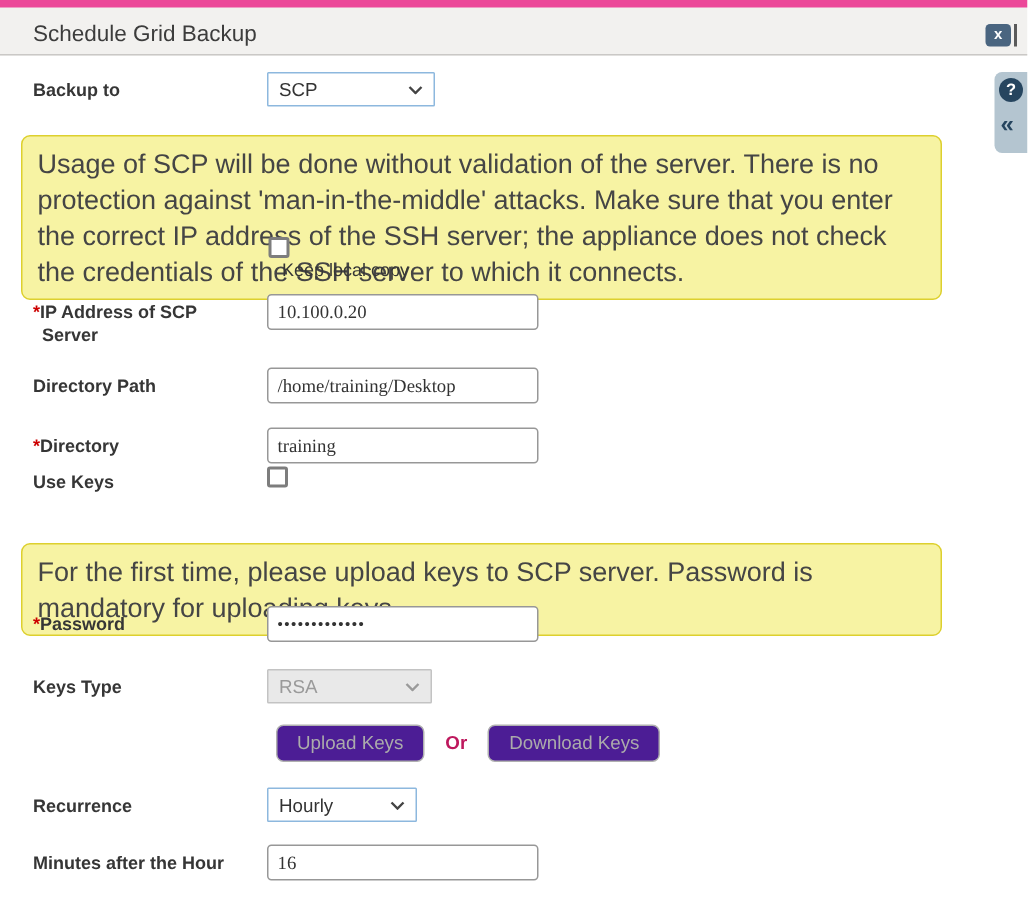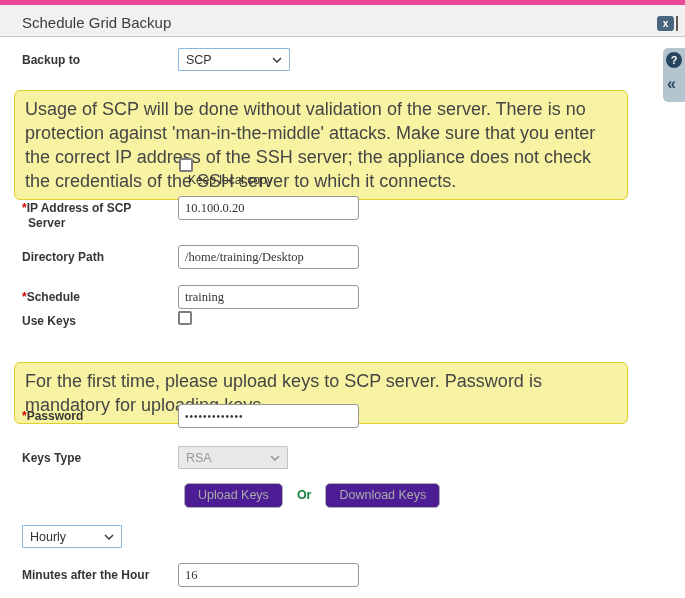--- a/index.html
+++ b/index.html
@@ -50,21 +50,21 @@
               background:#fff; cursor:pointer; flex-shrink:0; }
   .cb-label { font-size:12px; color:#363636; padding-left:9px; padding-top:1px; }
 
   .warnbox { position:absolute; left:14px; width:614px; background:#f7f3a3;
              border:1px solid #ddd02e; border-radius:6px; padding:6px 10px;
              font-size:18px; color:#454545; line-height:1.34; }
 
   .btn { height:25px; border:1px solid #b0b0b0; border-radius:5px; background:#4c1d95;
          color:#ababab; font-size:12.5px; padding:0 13px; cursor:pointer;
          font-family:"Liberation Sans",sans-serif; }
-  .or { font-size:12.5px; font-weight:bold; color:#15803d; padding:5px 0 0 0; }
+  .or { font-size:12.5px; font-weight:bold; color:#be185d; padding:5px 0 0 0; }
   .btnrow { display:flex; align-items:flex-start; gap:14px; }
   .btnrow .btn { line-height:23px; }
 </style>
 </head>
 <body>
 
 <div class="dialog">
 
   <div class="titlebar">
     <div class="title">Schedule Grid Backup</div>
@@ -101,21 +101,21 @@
     <input class="tinput" value="10.100.0.20" style="">
   </div>
 
   <div class="form-row" style="top:245px;">
     <div class="flabel"><span>Directory Path</span></div>
     <input class="tinput" value="/home/training/Desktop" style="">
   </div>
 
   <div class="form-row" style="top:285px;">
     <div class="flabel">
-      <span class="req">*</span><span>Schedule</span>
+      <span class="req">*</span><span>Directory</span>
     </div>
     <input class="tinput" value="training" style="">
   </div>
 
   <div class="form-row" style="top:309px;">
     <div class="flabel"><span>Use Keys</span></div>
     <div class="checkbox" style="margin-top:2px;"></div>
   </div>
 
   <div class="warnbox" style="top:362px;">For the first time, please upload keys to SCP server. Password is mandatory for uploading keys.</div>
@@ -137,20 +137,21 @@
     </div>
   </div>
 
   <div class="form-row btnrow" style="top:483px; left:184px;">
     <button class="btn">Upload Keys</button>
     <div class="or">Or</div>
     <button class="btn">Download Keys</button>
   </div>
 
   <div class="form-row" style="top:525px;">
+    <div class="flabel"><span>Recurrence</span></div>
     <div class="selectbox sel-rec">
       <span>Hourly</span>
       <svg class="chev" viewBox="0 0 10 6">
           <polyline points="1,1 5,5 9,1" fill="none" stroke="#444" stroke-width="1.6"></polyline>
         </svg>
     </div>
   </div>
 
   <div class="form-row" style="top:563px;">
     <div class="flabel"><span>Minutes after the Hour</span></div>

